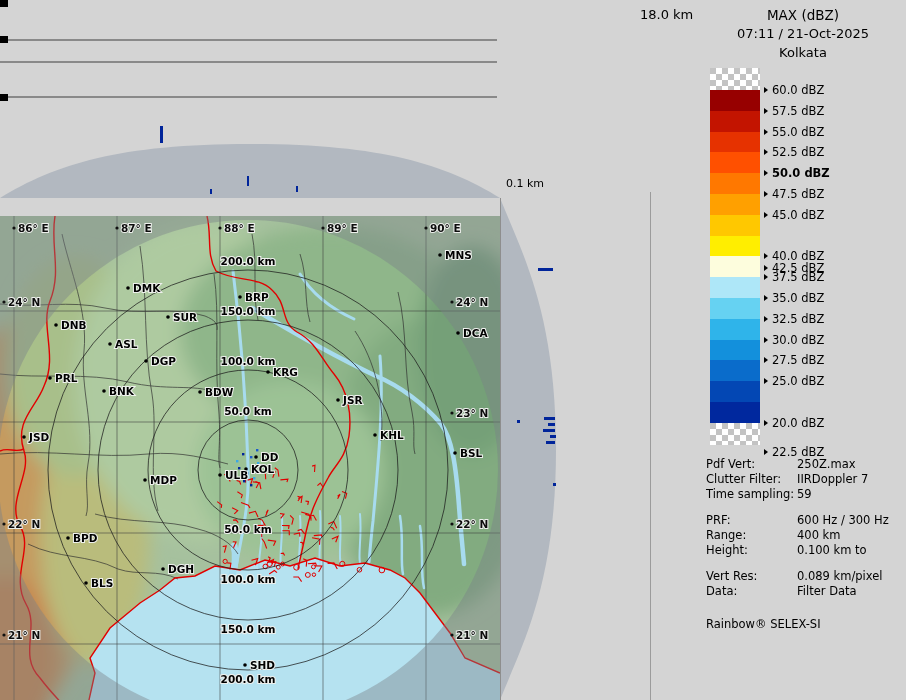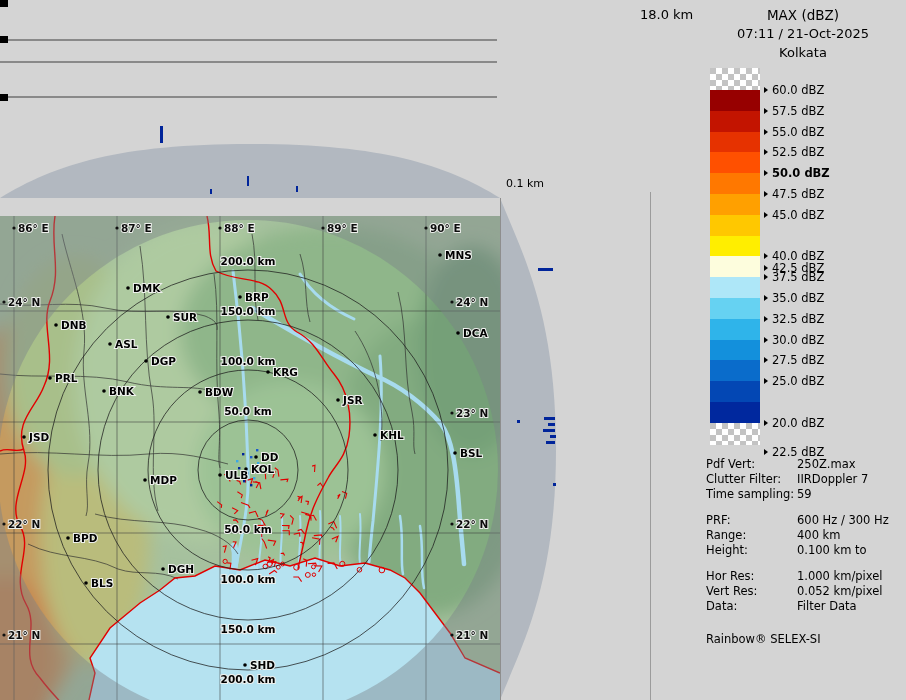--- a/index.html
+++ b/index.html
@@ -412,26 +412,22 @@
       <div class="mrow">
         <span class="ml">Range:</span>
         <span class="mv">400 km</span>
       </div>
       <div class="mrow">
         <span class="ml">Height:</span>
         <span class="mv">0.100 km to</span>
       </div>
       <div class="mgap"></div>
       <div class="mrow">
-        <span class="ml">Hor Res:</span>
-        <span class="mv">1.000 km/pixel</span>
-      </div>
-      <div class="mrow">
         <span class="ml">Vert Res:</span>
-        <span class="mv">0.052 km/pixel</span>
+        <span class="mv">0.089 km/pixel</span>
       </div>
       <div class="mrow">
         <span class="ml">Data:</span>
         <span class="mv">Filter Data</span>
       </div>
       <div id="meta-footer">Rainbow® SELEX-SI</div>
     </div>
 </div>
 
 </body></html>

